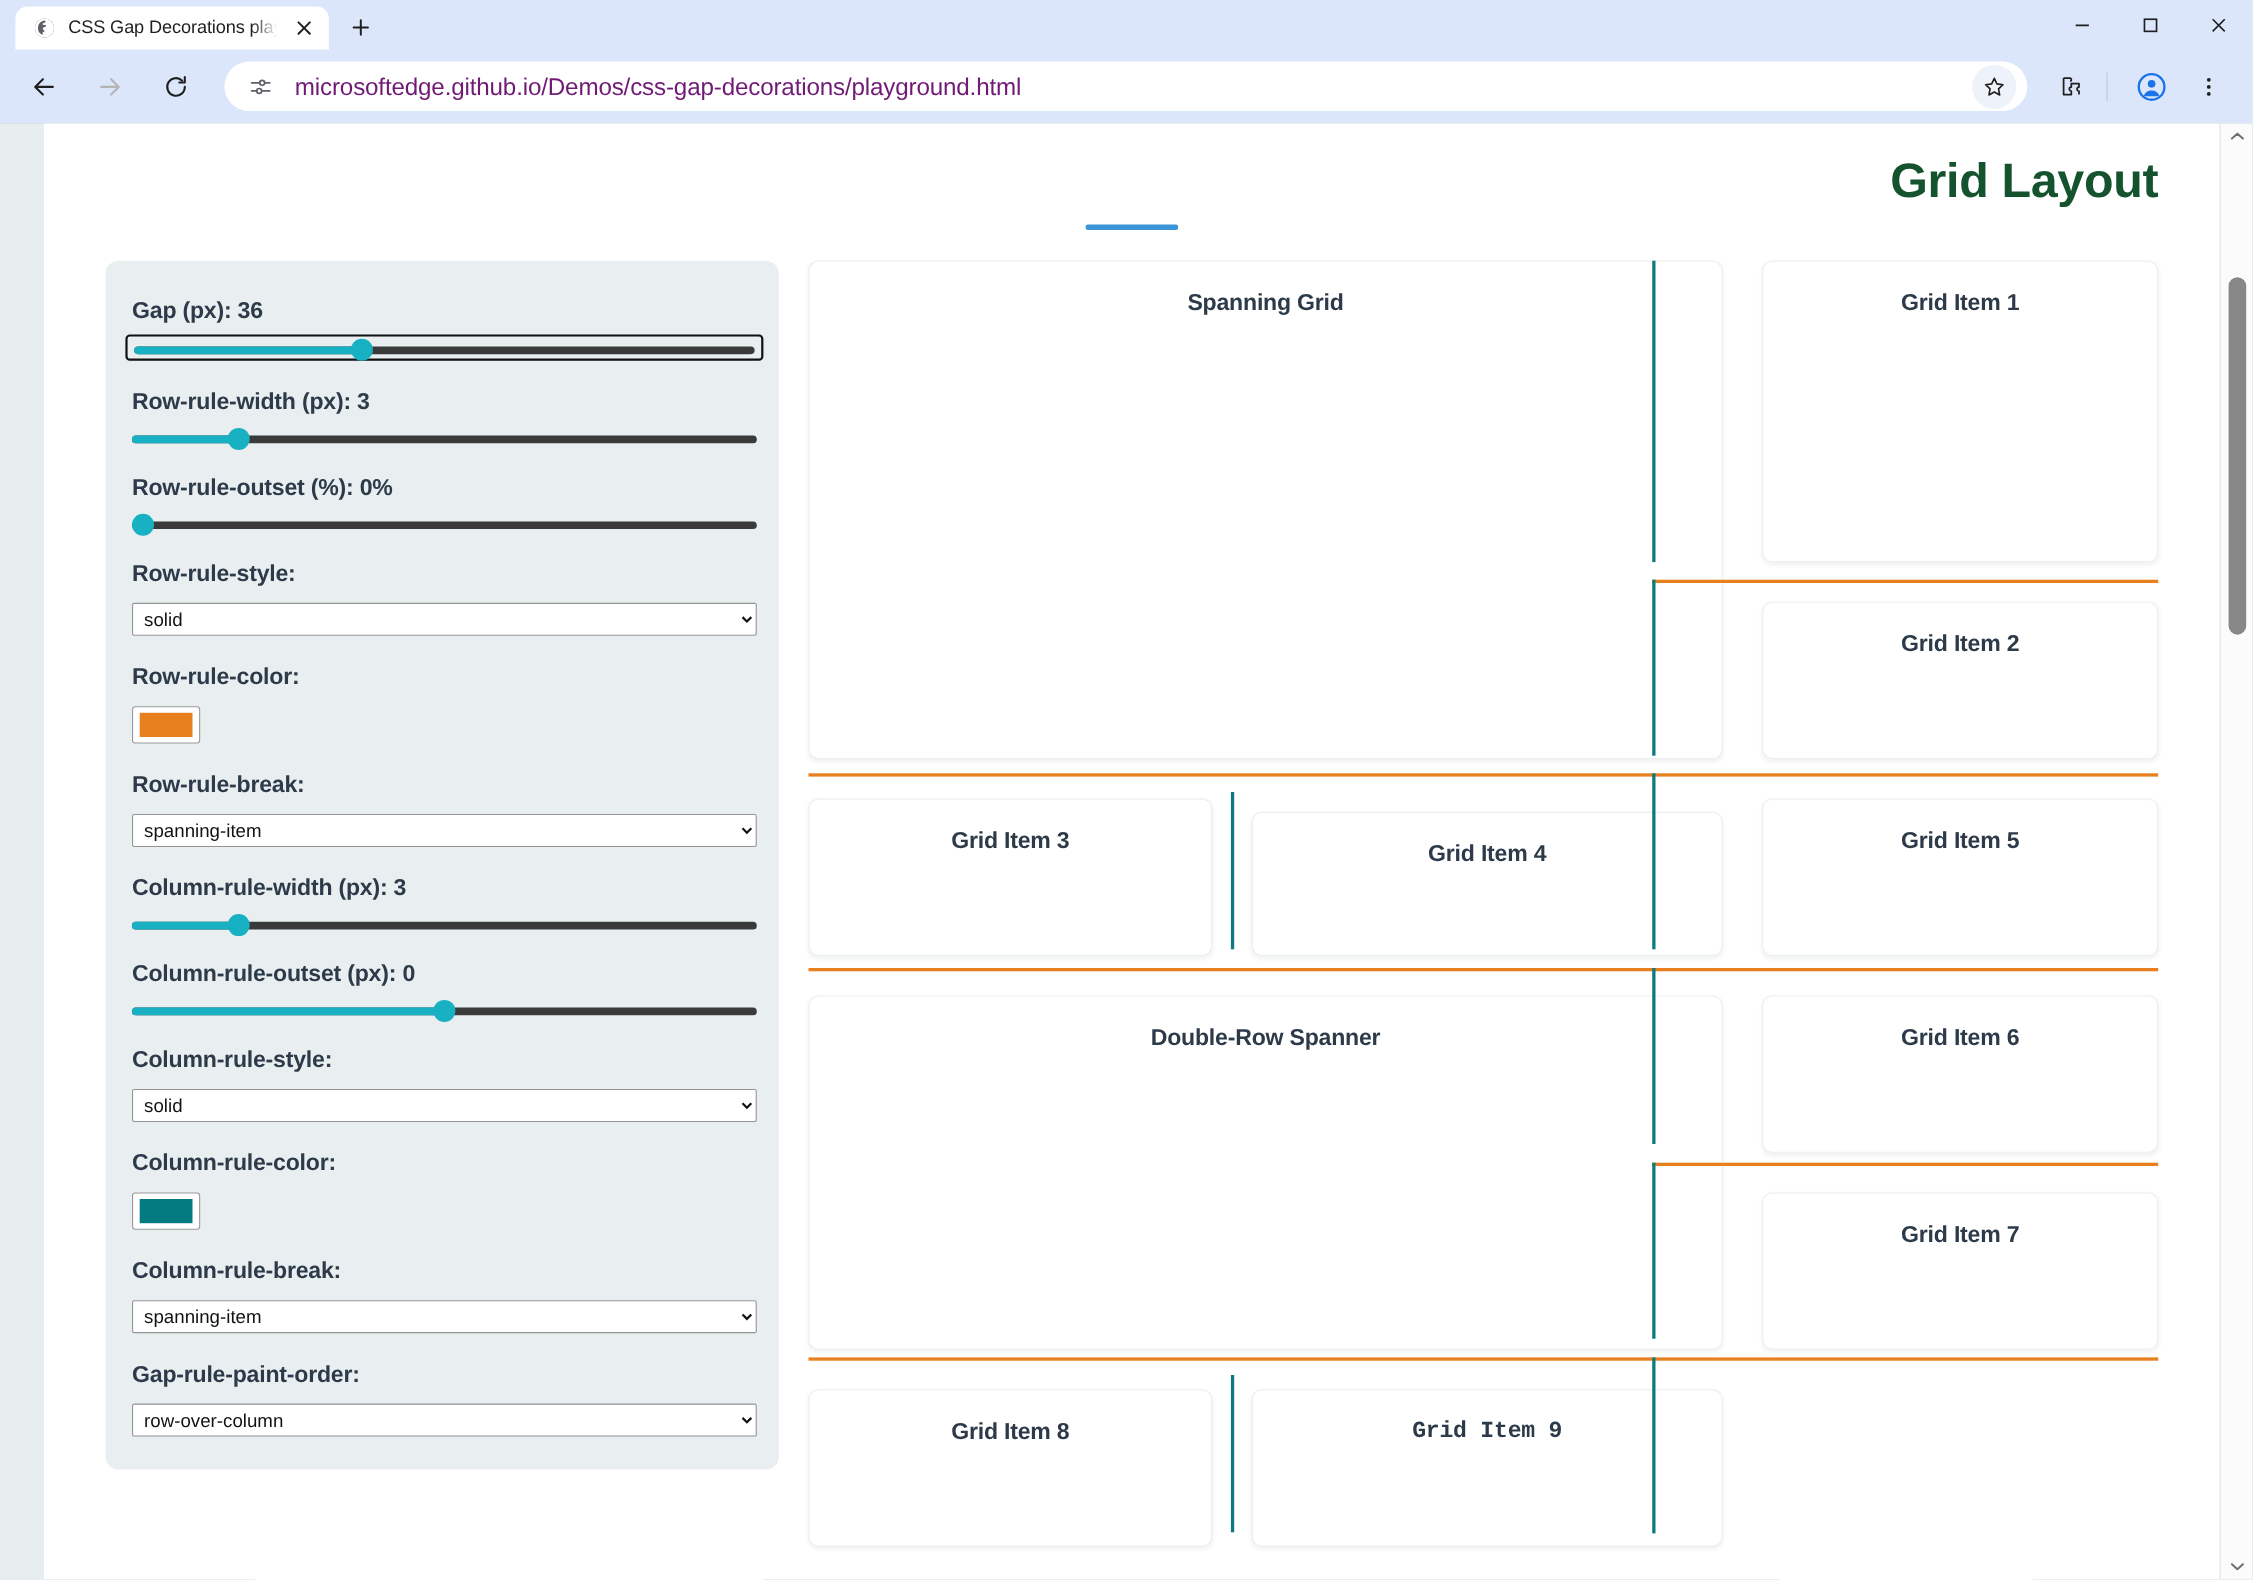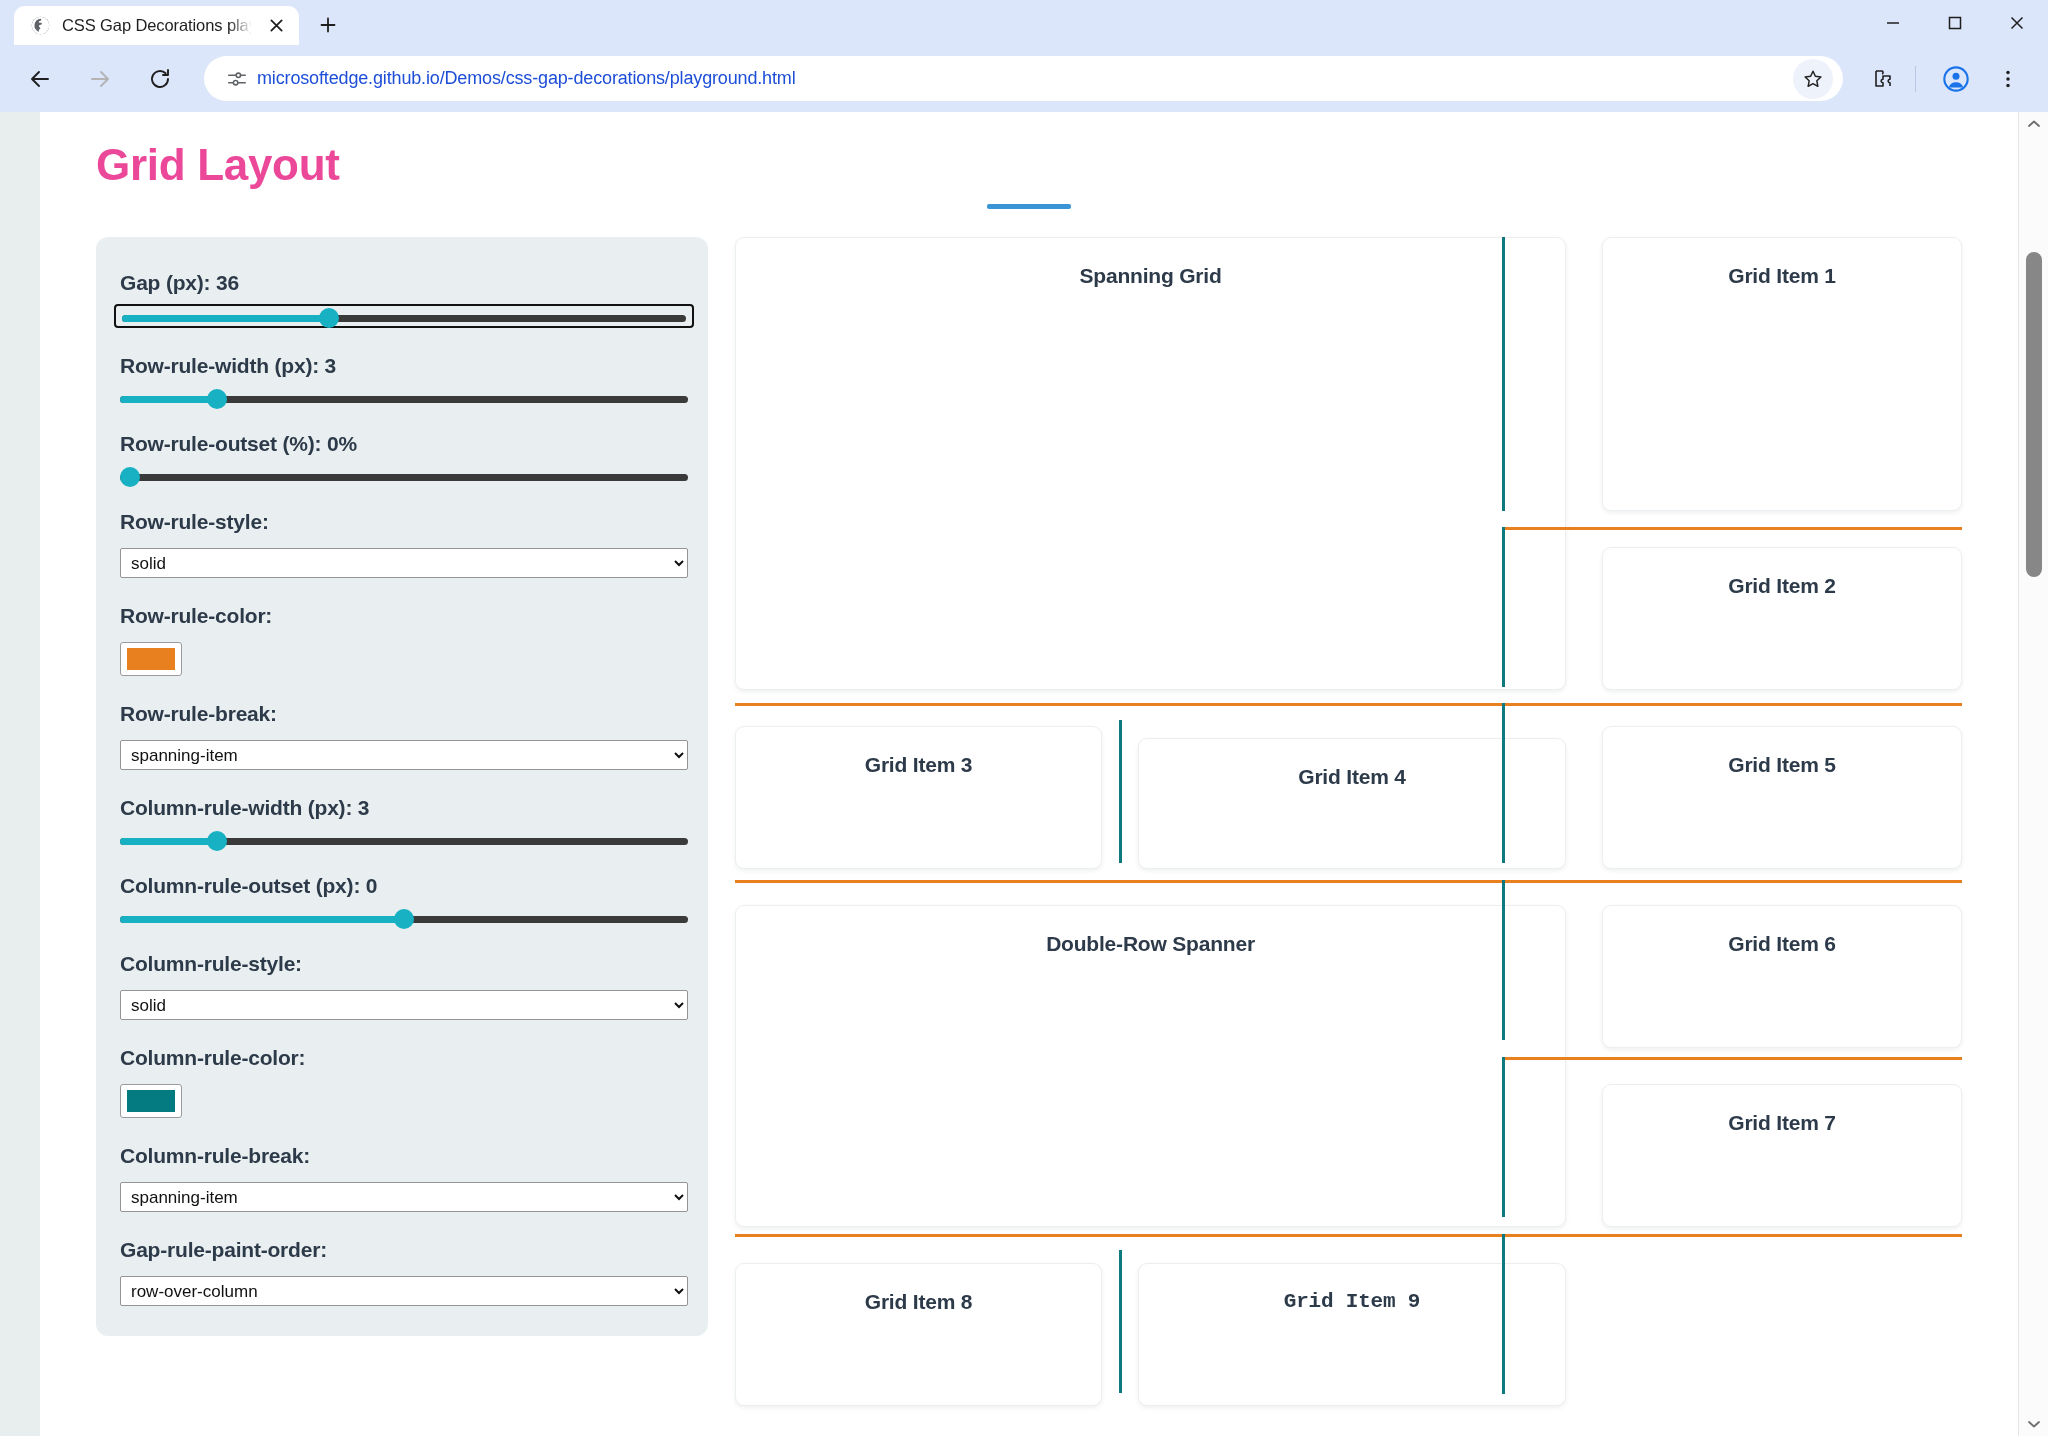--- a/index.html
+++ b/index.html
@@ -37,21 +37,21 @@
 
   .toolbar { height:67px; background:#dbe6fb; display:flex; align-items:center;
              padding:0 18px 0 10px; gap:0; }
   .navbtn { width:46px; height:46px; display:flex; align-items:center;
             justify-content:center; border-radius:50%; margin:0 7px; flex:0 0 auto; }
   .omnibox { flex:1 1 auto; height:45px; background:#ffffff; border-radius:23px;
              display:flex; align-items:center; padding:0 8px 0 16px; margin:0 10px 0 14px;
              min-width:0; }
   .omni-icon { width:34px; height:34px; display:flex; align-items:center;
                justify-content:center; border-radius:50%; flex:0 0 auto; }
-  .omni-url { flex:1 1 auto; font-size:18px; color:#1d4ed8; margin-left:3px;
+  .omni-url { flex:1 1 auto; font-size:22px; color:#701a75; margin-left:14px;
               white-space:nowrap; overflow:hidden; letter-spacing:-0.15px; }
   .omni-star { width:40px; height:40px; display:flex; align-items:center;
                justify-content:center; border-radius:50%; background:#eef2fb;
                flex:0 0 auto; margin-right:2px; }
   .tbicon { width:44px; height:44px; display:flex; align-items:center;
             justify-content:center; border-radius:50%; flex:0 0 auto; margin-left:8px; }
   .tb-sep { width:1px; height:26px; background:#b9c6e4; margin:0 10px; flex:0 0 auto; }
 
   
   .viewport { flex:1 1 auto; position:relative; background:#c8cdd4;
@@ -64,21 +64,21 @@
   .scrollbar { width:30px; background:#fbfbfb; border-left:1px solid #e6e6e6;
                position:relative; flex:0 0 auto; }
   .sb-arrow { position:absolute; left:0; right:0; height:24px;
               display:flex; align-items:center; justify-content:center; }
   .sb-arrow.up { top:0; } .sb-arrow.down { bottom:0; }
   .sb-thumb { position:absolute; left:7px; width:16px; background:#878787;
               border-radius:8px; top:140px; height:325px; }
 
   
   .content-wrap { padding:0 56px; }
-  h1.page-title { text-align:left; font-size:44px; color:#ec4899; margin:28px 0 0;
+  h1.page-title { text-align:right; font-size:44px; color:#14532d; margin:28px 0 0;
                   font-weight:700; letter-spacing:-0.3px; }
   .title-rule { width:84px; height:5px; background:#3a94d6; margin:14px auto 0;
                 border-radius:2px; }
 
   .layout { display:flex; gap:27px; margin-top:28px; align-items:flex-start; }
 
   
   .controls { width:612px; flex:0 0 612px; background:#e9eff0; border-radius:12px;
               padding:34px 24px 30px 24px; }
   .ctl { margin-bottom:0; }

